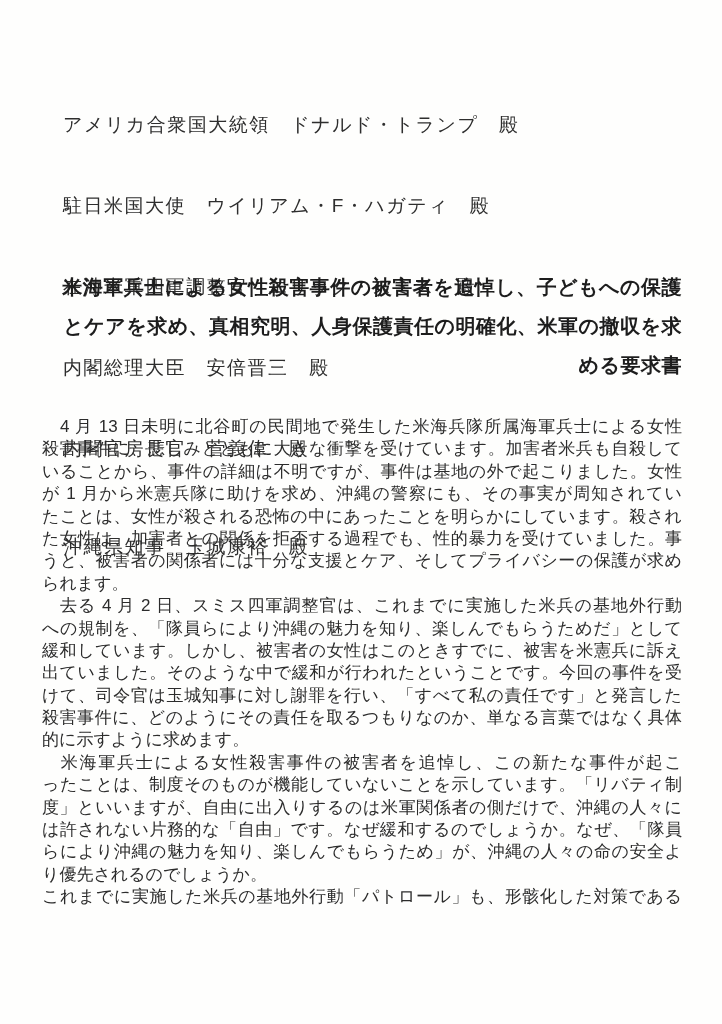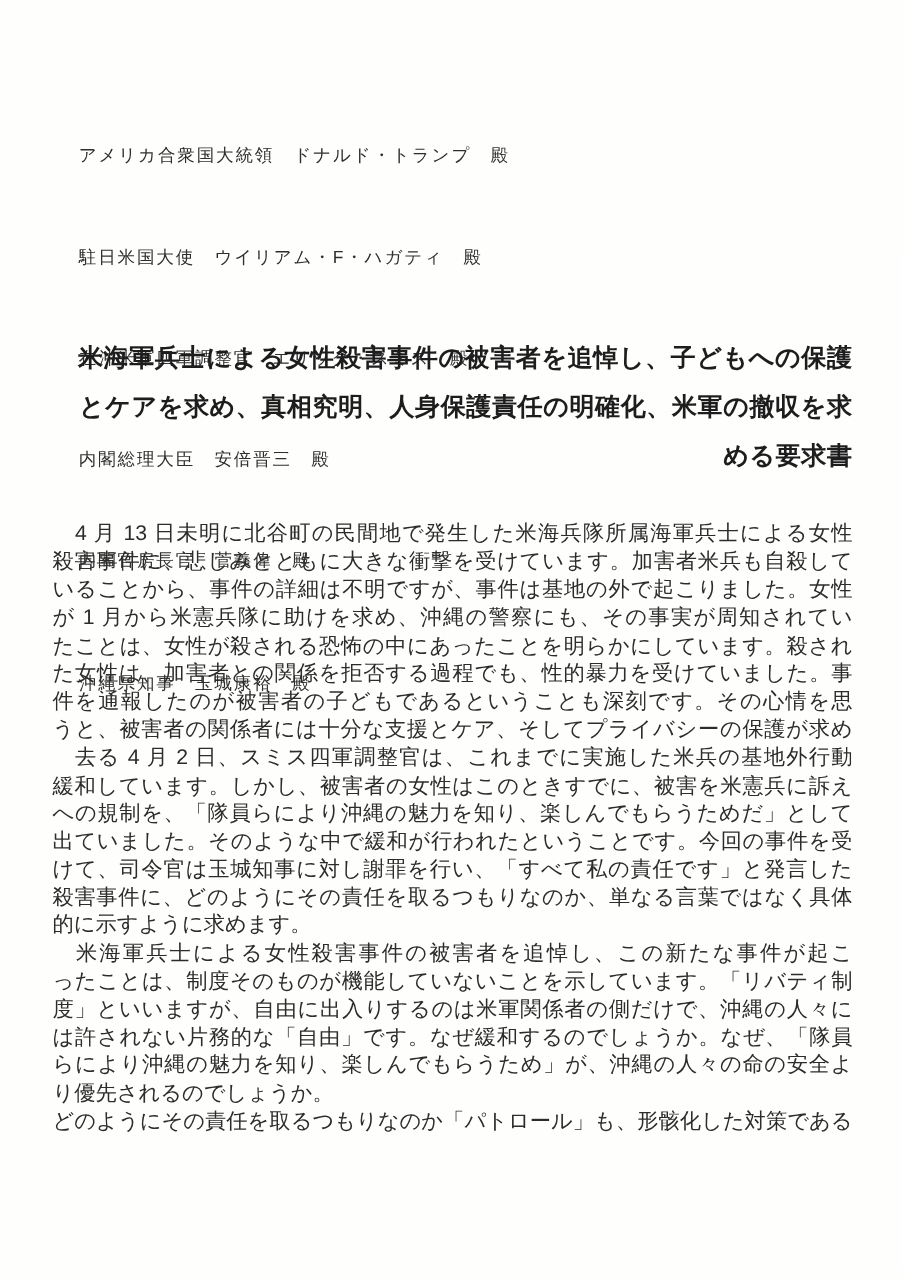--- a/index.html
+++ b/index.html
@@ -10,21 +10,21 @@
     margin: 0 auto;
     background: #fefefdff;
     font-family: "Liberation Sans", sans-serif;
     overflow: hidden;
   }
   
   .addressees {
     position: absolute;
     top: 57px;
     left: 63px;
-    font-size: 14px;
+    font-size: 19px;
     line-height: 27px;
     letter-spacing: 1.5px;
     color: #2e2e2e;
     white-space: pre;
   }
   .aline { height: 27px; }
   .aline.gap { margin-top: 17px; }
 
   
   .doc-title {
@@ -82,42 +82,42 @@
 
   <div class="body-text">
 
     <div class="para">
       <div class="bline">　4 月 13 日未明に北谷町の民間地で発生した米海兵隊所属海軍兵士による女性</div>
       <div class="bline">殺害事件に、悲しみとともに大きな衝撃を受けています。加害者米兵も自殺して</div>
       <div class="bline">いることから、事件の詳細は不明ですが、事件は基地の外で起こりました。女性</div>
       <div class="bline">が 1 月から米憲兵隊に助けを求め、沖縄の警察にも、その事実が周知されてい</div>
       <div class="bline">たことは、女性が殺される恐怖の中にあったことを明らかにしています。殺され</div>
       <div class="bline">た女性は、加害者との関係を拒否する過程でも、性的暴力を受けていました。事</div>
-      <div class="bline">件を通報したのが被害者の子どもであるということも深刻です。その心情を思</div>
       <div class="bline">うと、被害者の関係者には十分な支援とケア、そしてプライバシーの保護が求め</div>
+      <div class="bline end">られます。</div>
     </div>
 
     <div class="para">
       <div class="bline">　去る 4 月 2 日、スミス四軍調整官は、これまでに実施した米兵の基地外行動</div>
+      <div class="bline">への規制を、「隊員らにより沖縄の魅力を知り、楽しんでもらうためだ」として</div>
       <div class="bline">緩和しています。しかし、被害者の女性はこのときすでに、被害を米憲兵に訴え</div>
-      <div class="bline">への規制を、「隊員らにより沖縄の魅力を知り、楽しんでもらうためだ」として</div>
       <div class="bline">出ていました。そのような中で緩和が行われたということです。今回の事件を受</div>
       <div class="bline">けて、司令官は玉城知事に対し謝罪を行い、「すべて私の責任です」と発言した</div>
       <div class="bline">殺害事件に、どのようにその責任を取るつもりなのか、単なる言葉ではなく具体</div>
       <div class="bline end">的に示すように求めます。</div>
     </div>
 
     <div class="para">
       <div class="bline">　米海軍兵士による女性殺害事件の被害者を追悼し、この新たな事件が起こ</div>
       <div class="bline">ったことは、制度そのものが機能していないことを示しています。「リバティ制</div>
       <div class="bline">度」といいますが、自由に出入りするのは米軍関係者の側だけで、沖縄の人々に</div>
       <div class="bline">は許されない片務的な「自由」です。なぜ緩和するのでしょうか。なぜ、「隊員</div>
       <div class="bline">らにより沖縄の魅力を知り、楽しんでもらうため」が、沖縄の人々の命の安全よ</div>
       <div class="bline end">り優先されるのでしょうか。</div>
     </div>
 
     <div class="para">
-      <div class="bline">どのようにその責任を取るつもりなのか「パトロール」も、形骸化した対策である</div>
+      <div class="bline">これまでに実施した米兵の基地外行動「パトロール」も、形骸化した対策である</div>
     </div>
 
   </div>
 
 </div>
 
 </body></html>

